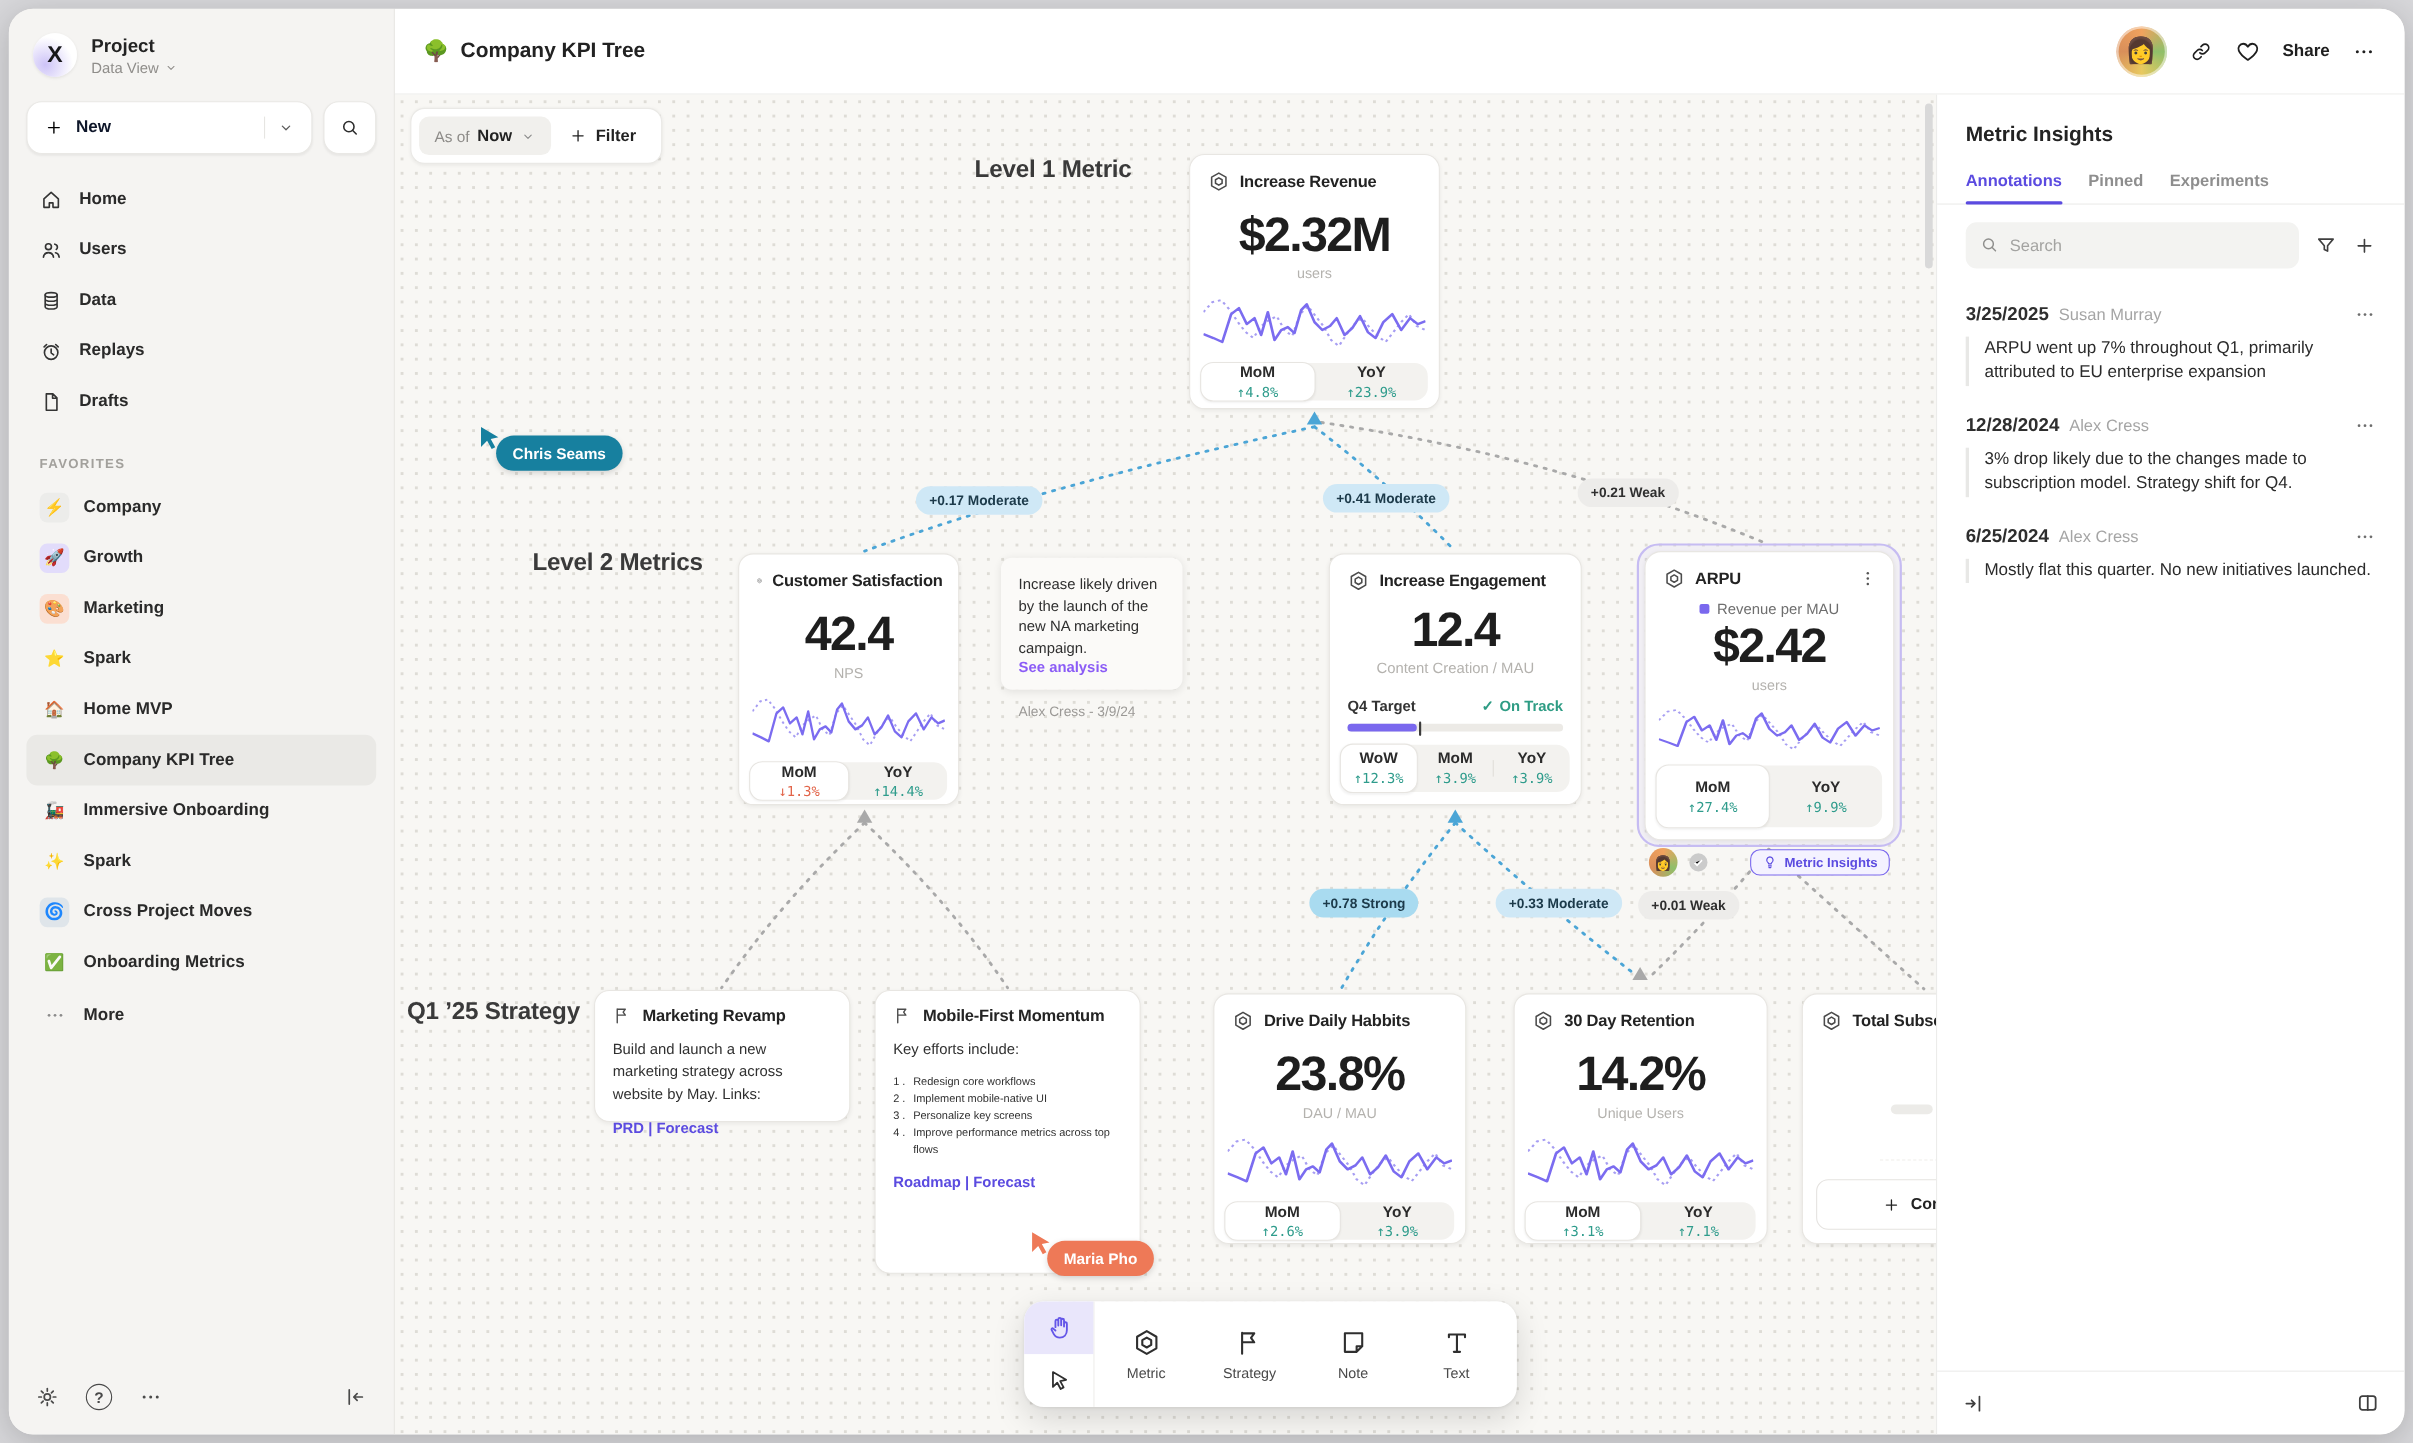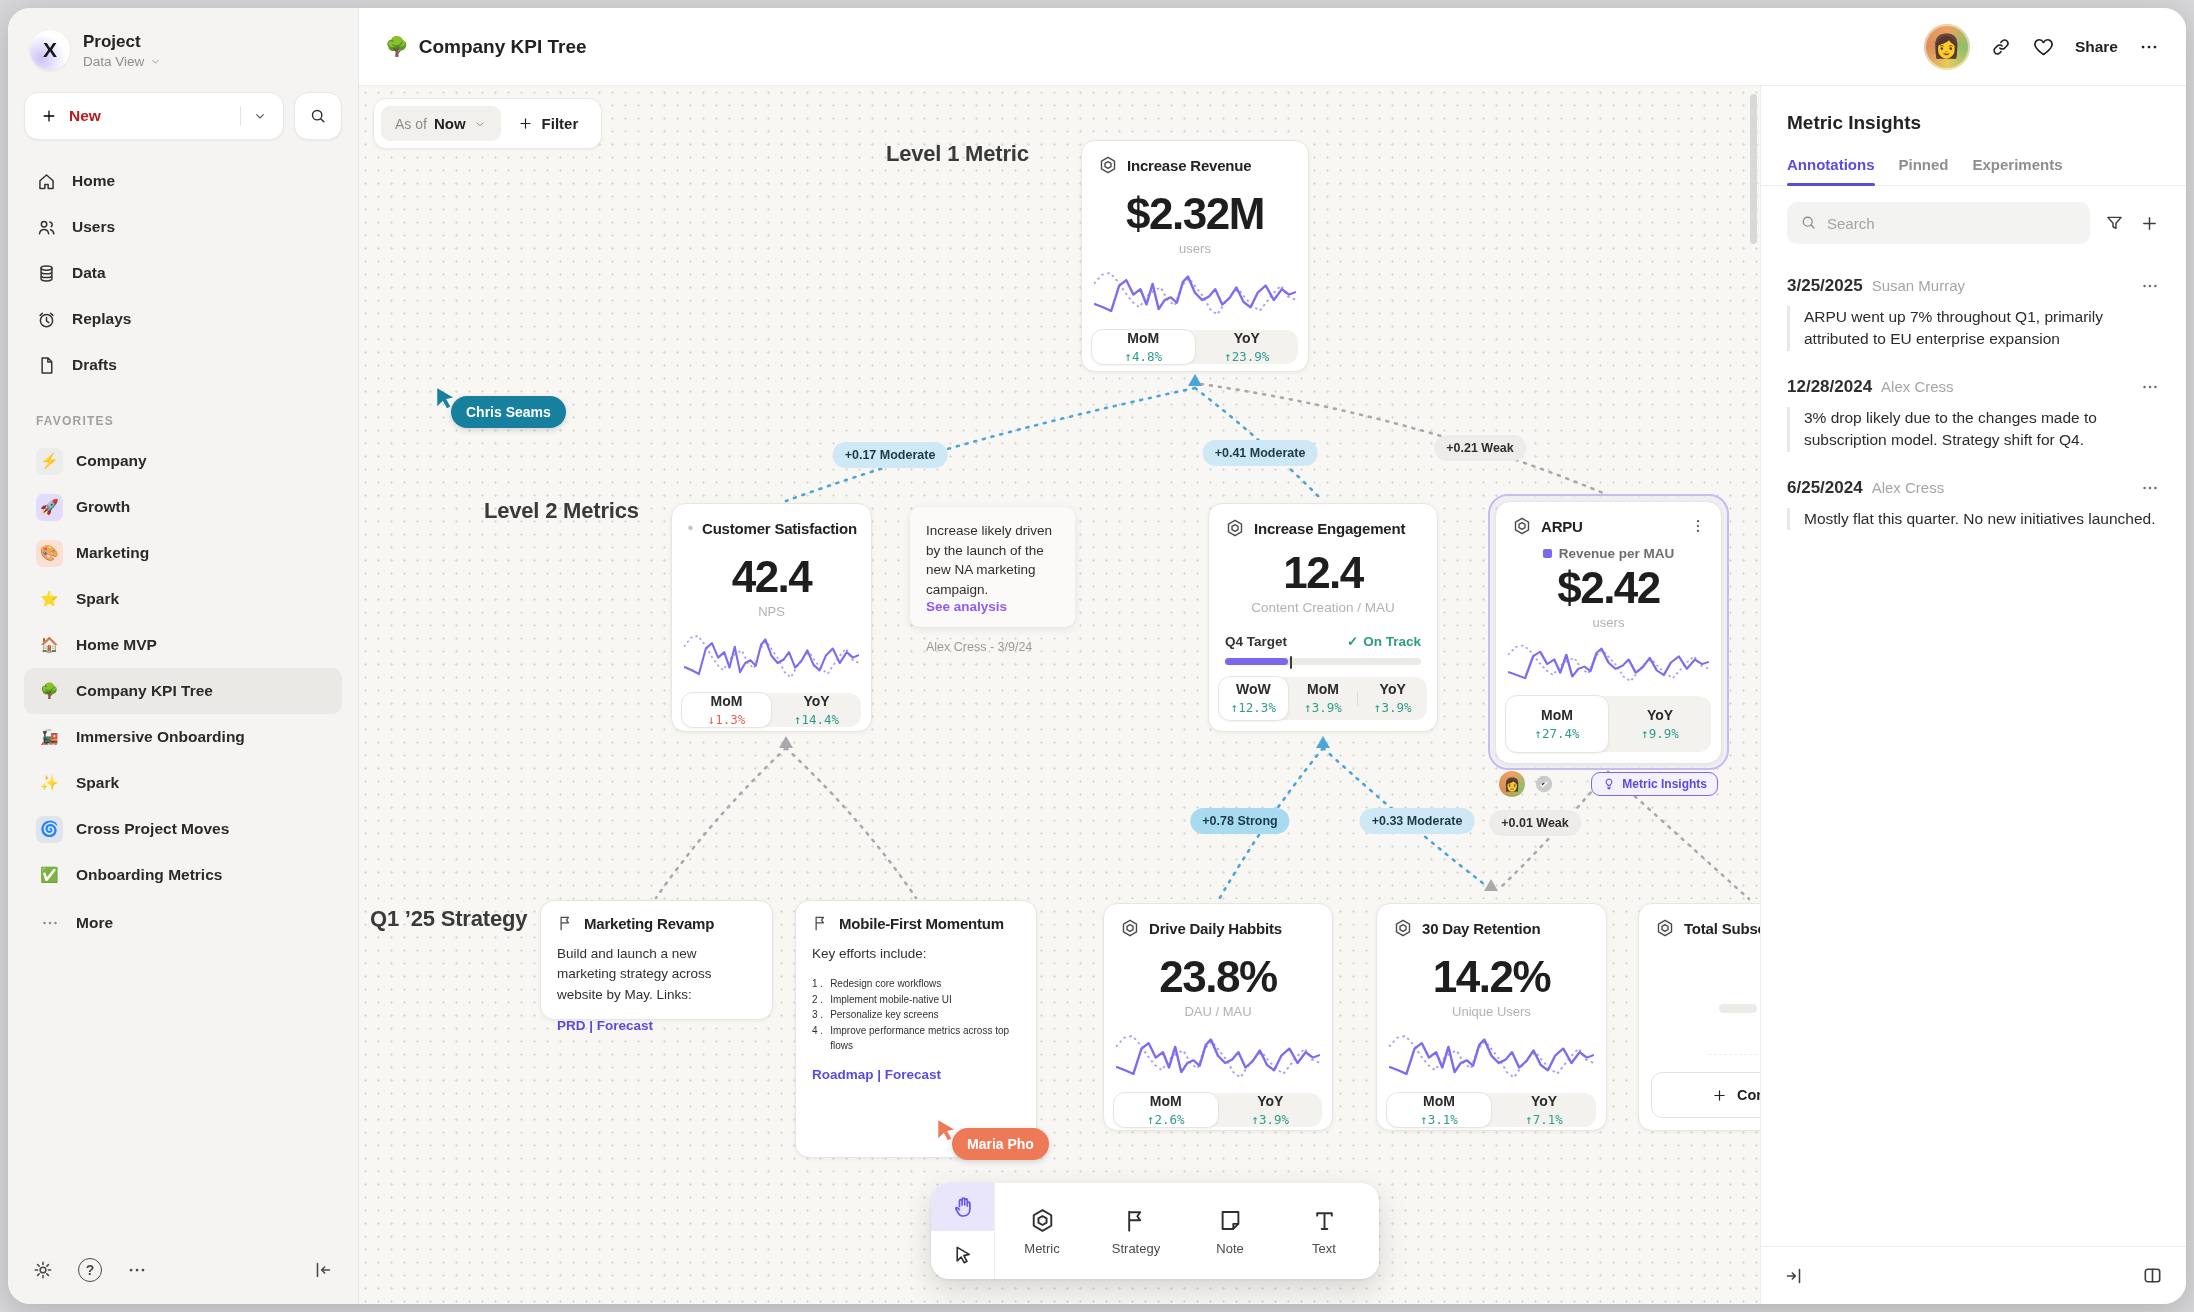--- a/index.html
+++ b/index.html
@@ -7,21 +7,21 @@
 .window{position:absolute;left:8px;top:8px;width:2178px;height:1296px;background:#f6f5f3;border-radius:22px;overflow:hidden;display:flex;box-shadow:0 6px 30px rgba(0,0,0,.18)}
 svg.ic{display:block;stroke:currentColor;fill:none;stroke-width:1.7;stroke-linecap:round;stroke-linejoin:round}
 
 .sidebar{width:351px;background:#f5f4f2;border-right:1px solid #e7e6e3;display:flex;flex-direction:column;flex-shrink:0}
 .sb-head{display:flex;align-items:center;gap:13px;padding:22px 22px 10px}
 .logo{width:40px;height:40px;border-radius:50%;background:radial-gradient(circle at 28% 72%,#cdc3f7 0%,#ffffff 62%);display:flex;align-items:center;justify-content:center;font-weight:900;font-size:21px;color:#17171a;box-shadow:0 1px 3px rgba(0,0,0,.08)}
 .sb-title{font-size:17px;font-weight:700;color:#232323}
 .sb-sub{display:flex;align-items:center;gap:5px;font-size:13.5px;color:#8f8d8a;margin-top:2px}
 .sb-newrow{display:flex;gap:10px;padding:12px 16px 6px}
 .btn-new{flex:1;height:48px;background:#fff;border:1px solid #e9e8e5;border-radius:14px;box-shadow:0 1px 2px rgba(0,0,0,.05);display:flex;align-items:center;padding:0 15px;gap:11px;cursor:pointer}
-.btn-new .lbl{font-size:15.5px;font-weight:700;color:#b91c1c;flex:1;text-align:left}
+.btn-new .lbl{font-size:15.5px;font-weight:700;color:#0f172a;flex:1;text-align:left}
 .btn-new .div{width:1px;height:20px;background:#e6e5e2}
 .btn-sq{width:48px;height:48px;background:#fff;border:1px solid #e9e8e5;border-radius:14px;box-shadow:0 1px 2px rgba(0,0,0,.05);display:flex;align-items:center;justify-content:center;color:#2c2c2c;cursor:pointer}
 .nav{padding:12px 16px 0}
 .nav-item{height:46px;display:flex;align-items:center;gap:15px;padding:0 12px;border-radius:10px;color:#343434;cursor:pointer}
 .nav-item .nl{font-size:15.5px;font-weight:600;color:#2a2a2a}
 .fav-head{padding:26px 28px 10px;font-size:12px;font-weight:700;letter-spacing:1.2px;color:#a2a09c}
 .fav{padding:0 16px}
 .fav-item{height:46px;display:flex;align-items:center;gap:13px;padding:0 12px;border-radius:10px;cursor:pointer}
 .fav-item.active{background:#eae9e6}
 .chip{width:27px;height:27px;border-radius:7px;display:flex;align-items:center;justify-content:center;font-size:15px}
@@ -65,21 +65,21 @@
 .tgt-l{font-size:13.5px;font-weight:600;color:#333}
 .tgt-r{margin-left:auto;display:flex;align-items:center;gap:5px;font-size:13.5px;font-weight:700;color:#2e9c84}
 .prog{position:relative;height:9px;background:#eceae6;border-radius:6px;margin:9px 16px 0}
 .prog .fill{position:absolute;left:0;top:0;bottom:0;background:#7a68ee;border-radius:6px}
 .prog .tick{position:absolute;top:-2px;width:2.5px;height:13px;background:#3c3c3c;border-radius:2px}
 
 .arpu-wrap{position:absolute;border:2px solid #c6bcf2;background:rgba(186,176,244,.10);border-radius:20px;padding:5px;display:flex;flex-direction:column}
 .arpu-card{background:#fff;border:1px solid #e8e6e2;border-radius:15px;box-shadow:0 1px 4px rgba(0,0,0,.06);display:flex;flex-direction:column;flex:1}
 .legend{display:flex;align-items:center;justify-content:center;gap:7px;margin-top:10px}
 .legend .sq{width:9px;height:9px;border-radius:2px;background:#7a68ee}
-.legend .lt{font-size:13.5px;font-weight:700;color:#6e6e6e}
+.legend .lt{font-size:13.5px;font-weight:400;color:#6e6e6e}
 .arpu-foot{display:flex;align-items:center;gap:8px;padding:7px 4px 2px 4px}
 .mini-av{width:26px;height:26px;border-radius:50%;background:conic-gradient(#f0a25e,#8fbf6a,#d98f5a,#f0a25e);display:flex;align-items:center;justify-content:center;font-size:13px}
 .insights-pill{margin-left:auto;display:flex;align-items:center;gap:6px;border:1.6px solid #7a68ee;background:#f4f2ff;color:#5b4be0;border-radius:9px;padding:4px 10px;font-size:12px;font-weight:700;cursor:pointer}
 
 .gnote{position:absolute;background:#fbfaf8;border-radius:10px;box-shadow:0 2px 8px rgba(0,0,0,.09);padding:14px 16px}
 .gnote .nt{font-size:13.5px;line-height:1.45;color:#2f2f2f}
 .gnote .nlink{font-size:13.5px;font-weight:600;color:#8b5cf6;cursor:pointer}
 .gnote .nauth{font-size:12.5px;color:#9b9996;margin-top:26px}
 .snote .s-body{font-size:13.5px;line-height:1.5;color:#303030;margin-top:12px;padding:0 16px}
 .snote .s-links{font-size:13.5px;font-weight:600;color:#5b4be0;margin:13px 16px 14px;cursor:pointer}

